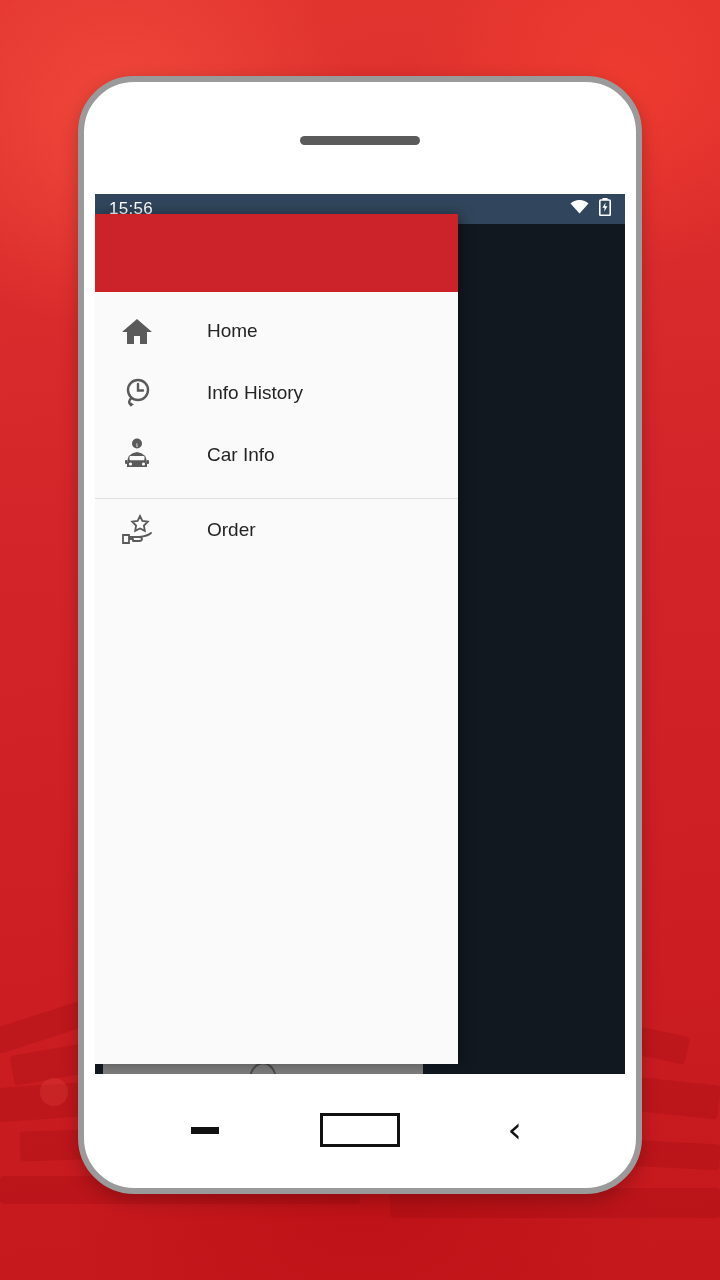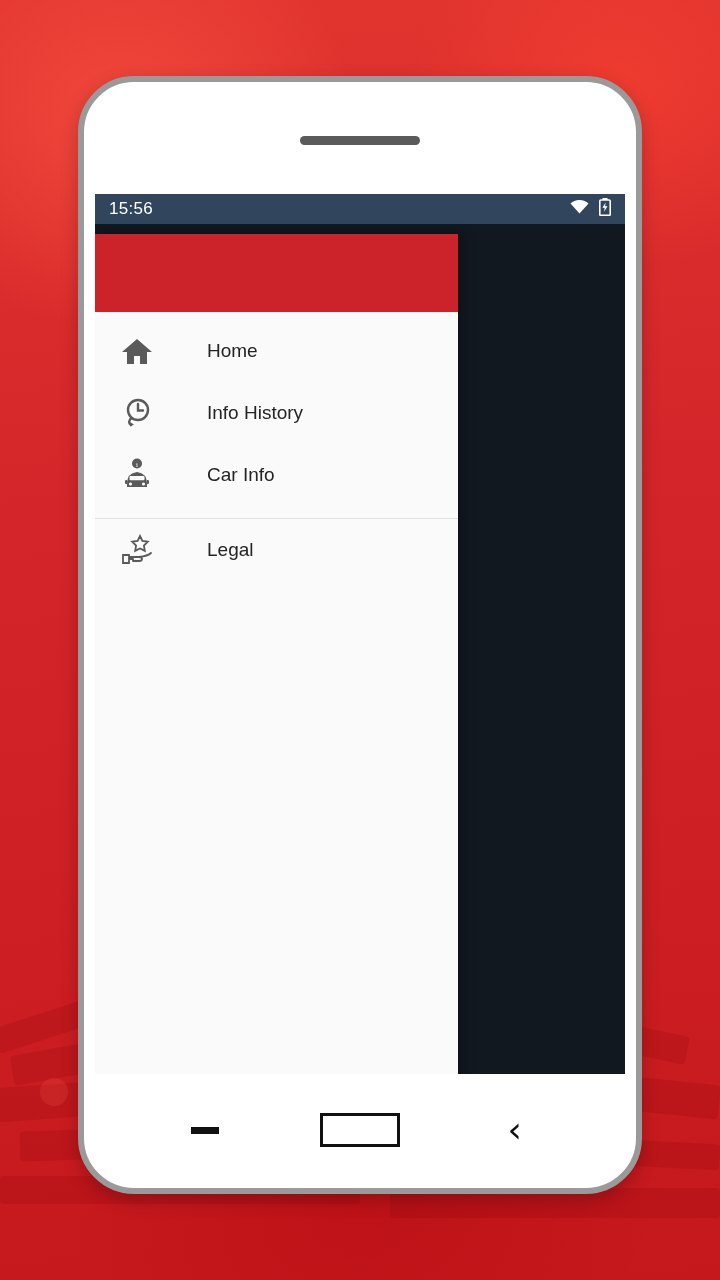--- a/index.html
+++ b/index.html
@@ -210,21 +210,21 @@
   .tile .tdiv {
     position: absolute;
     left: 8px; right: 8px; bottom: 0;
     height: 1px;
     background: rgba(255,255,255,.28);
   }
 
   
   #drawer {
     position: absolute;
-    left: 0; top: 40px;
+    left: 0; top: 20px;
     width: 363px;
     height: 850px;
     background: #fafafa;
     box-shadow: 3px 0 12px rgba(0,0,0,.35);
     overflow: hidden;
   }
   #drawer-header {
     height: 78px;
     background: #cc2229;
   }
@@ -447,21 +447,21 @@
 
         <div class="menu-item">
           <span class="mi-icon">
             <svg width="34" height="32" viewBox="0 0 34 32">
               <path d="M20 2 l2.4 4.9 5.4 .8 -3.9 3.8 .9 5.4 -4.8-2.5 -4.8 2.5 .9-5.4 -3.9-3.8 5.4-.8z" fill="none" stroke="#5a5a5a" stroke-width="1.8"></path>
               <path d="M3 21 L9 21 L9 29 L3 29 Z" fill="none" stroke="#5a5a5a" stroke-width="1.8"></path>
               <path d="M9 23 L19 23 Q22 23 22 25 Q22 27 19 27 L13 27 L13 25 L9 25" fill="none" stroke="#5a5a5a" stroke-width="1.8" stroke-linejoin="round"></path>
               <path d="M19 23 Q28 22 31 19" fill="none" stroke="#5a5a5a" stroke-width="1.8" stroke-linecap="round"></path>
             </svg>
           </span>
-          <span class="mi-label">Legal</span>
+          <span class="mi-label">Order</span>
         </div>
       </div>
     </div>
   </div>
 
   <div id="navbar">
     <div class="nb">
       <div class="nb-recent"></div>
     </div>
     <div class="nb">

